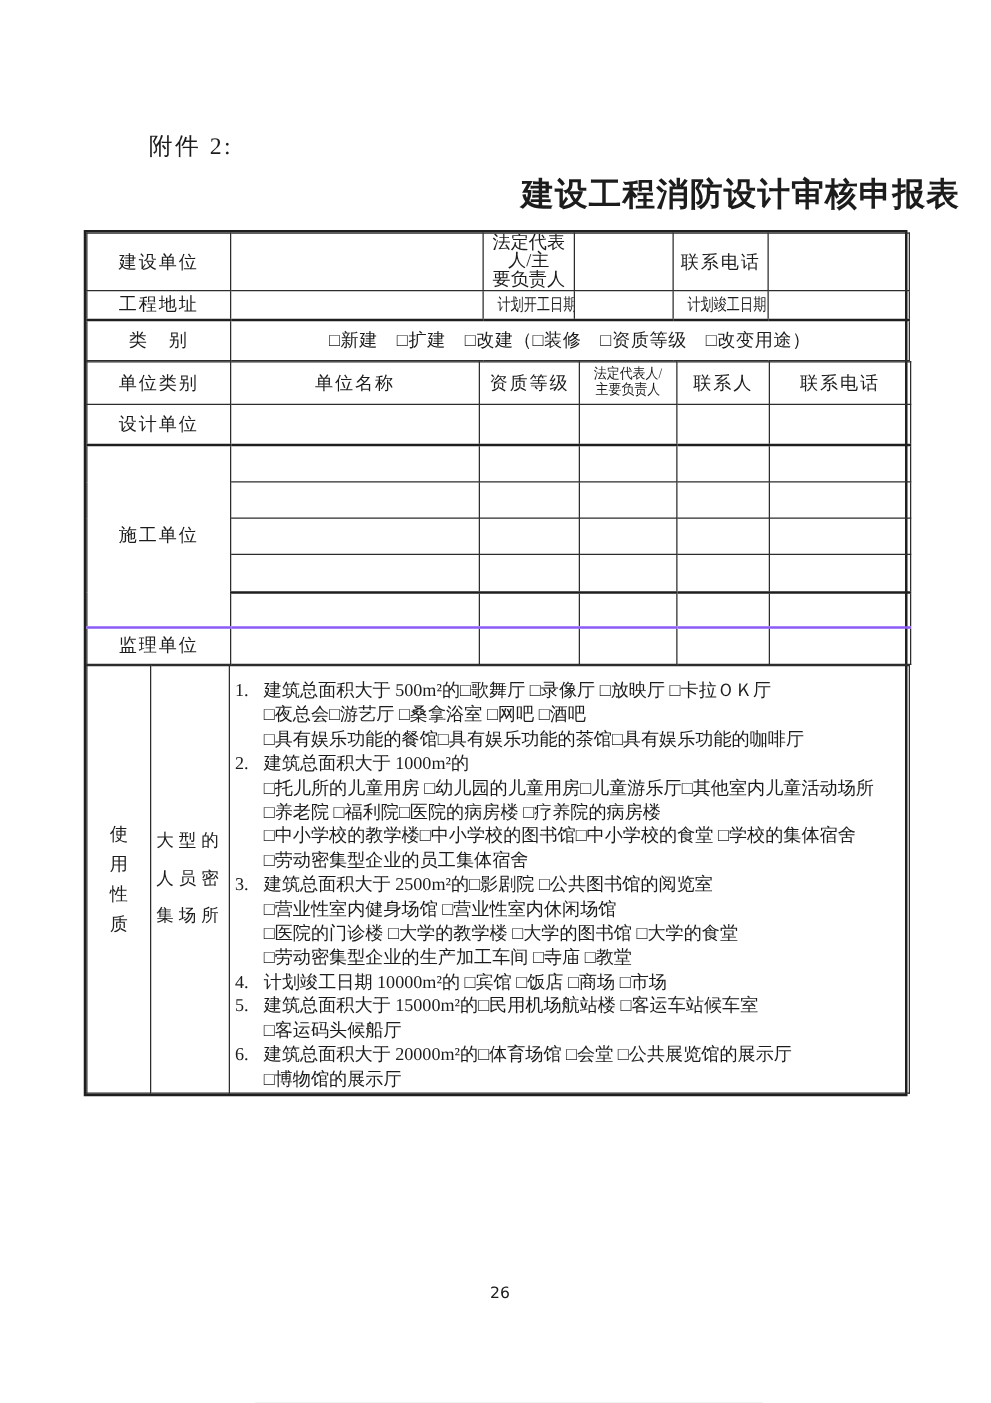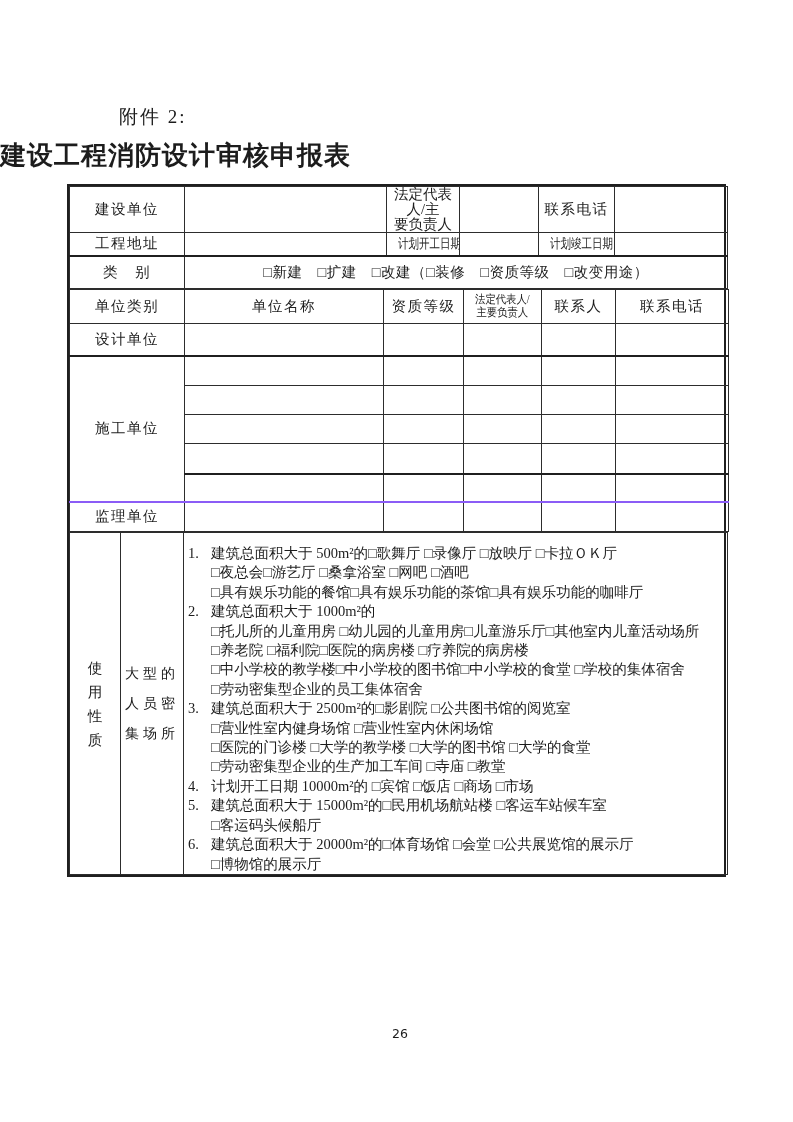--- a/index.html
+++ b/index.html
@@ -10,21 +10,21 @@
     font-family:"Liberation Serif","DejaVu Serif",serif;
     color:#1c1c1c;
     overflow:hidden;
   }
   .attachment{
     position:absolute;left:119px;top:104px;
     font-size:19px;letter-spacing:2px;text-align:center;
   }
   .doc-title{
     position:absolute;left:0;top:138px;width:768px;
-    text-align:left;
+    text-align:right;
     font-family:Liberation Serif, serif;
     font-weight:700;font-size:26px;letter-spacing:1px;
   }
   .form-wrap{
     position:absolute;left:67px;top:184px;width:659px;
     border:2px solid #1f1f1f;
     box-sizing:border-box;
     background:#fff;
   }
   table.t{
@@ -248,21 +248,21 @@
           </div>
 
           <div class="u-item">
             <div class="u-first"><span class="u-num">3.</span><span>建筑总面积大于 2500m²的□影剧院 □公共图书馆的阅览室</span></div>
             <div class="u-cont">□营业性室内健身场馆 □营业性室内休闲场馆</div>
             <div class="u-cont">□医院的门诊楼 □大学的教学楼 □大学的图书馆 □大学的食堂</div>
             <div class="u-cont">□劳动密集型企业的生产加工车间 □寺庙 □教堂</div>
           </div>
 
           <div class="u-item">
-            <div class="u-first"><span class="u-num">4.</span><span>计划开工日期 10000m²的 □宾馆 □饭店 □商场 □市场</span></div>
+            <div class="u-first"><span class="u-num">4.</span><span>计划竣工日期 10000m²的 □宾馆 □饭店 □商场 □市场</span></div>
           </div>
 
           <div class="u-item">
             <div class="u-first"><span class="u-num">5.</span><span>建筑总面积大于 15000m²的□民用机场航站楼 □客运车站候车室</span></div>
             <div class="u-cont">□客运码头候船厅</div>
           </div>
 
           <div class="u-item">
             <div class="u-first"><span class="u-num">6.</span><span>建筑总面积大于 20000m²的□体育场馆 □会堂 □公共展览馆的展示厅</span></div>
             <div class="u-cont">□博物馆的展示厅</div>

